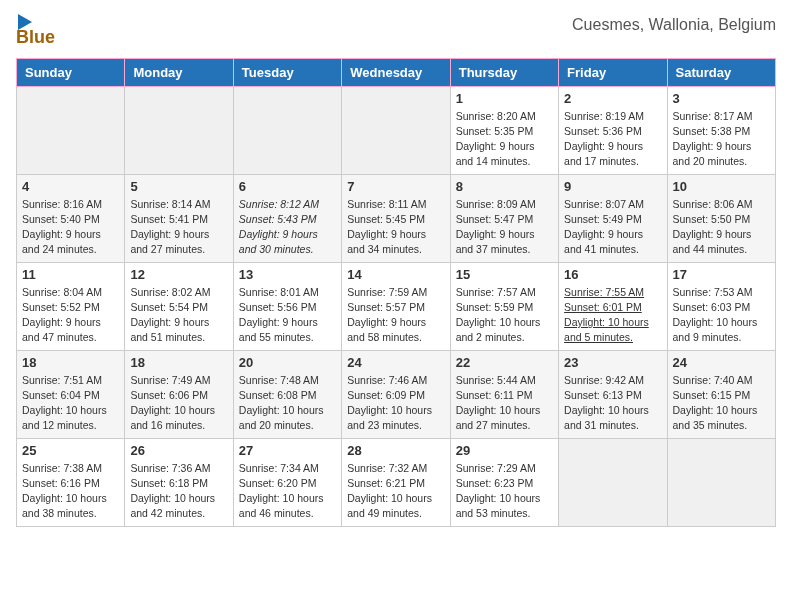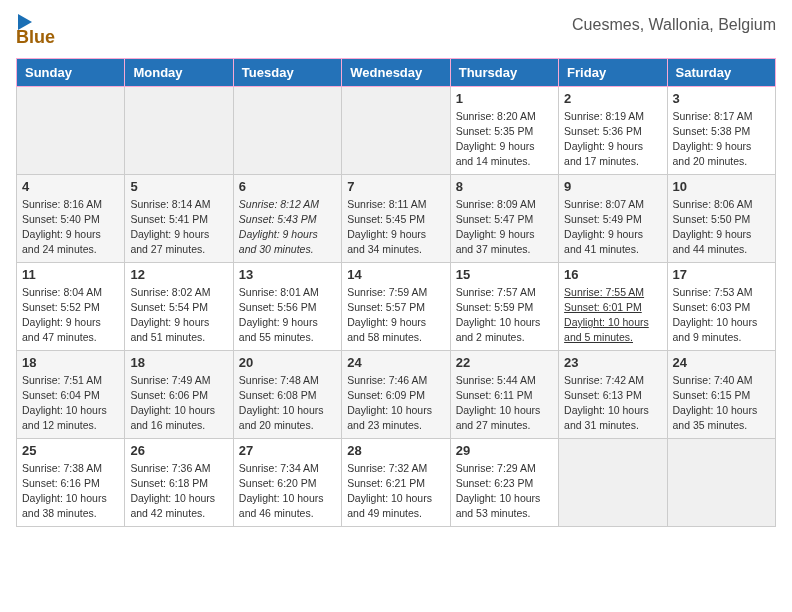--- a/index.html
+++ b/index.html
@@ -282,21 +282,21 @@
         </td>
         <td>
           <span class="day-num">22</span>
           <div class="cell-text" style="white-space: pre-line;">Sunrise: 5:44 AM
 Sunset: 6:11 PM
 Daylight: 10 hours
 and 27 minutes.</div>
         </td>
         <td>
           <span class="day-num">23</span>
-          <div class="cell-text" style="white-space: pre-line;">Sunrise: 7:42 AM
+          <div class="cell-text" style="white-space: pre-line;">Sunrise: 9:42 AM
 Sunset: 6:13 PM
 Daylight: 10 hours
 and 31 minutes.</div>
         </td>
         <td>
           <span class="day-num">24</span>
           <div class="cell-text" style="white-space: pre-line;">Sunrise: 7:40 AM
 Sunset: 6:15 PM
 Daylight: 10 hours
 and 35 minutes.</div>

